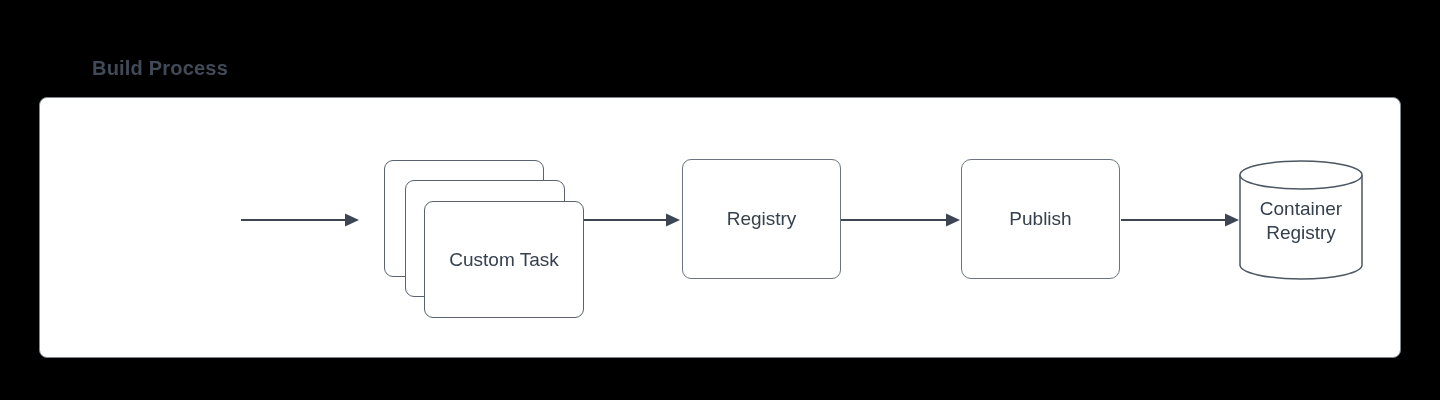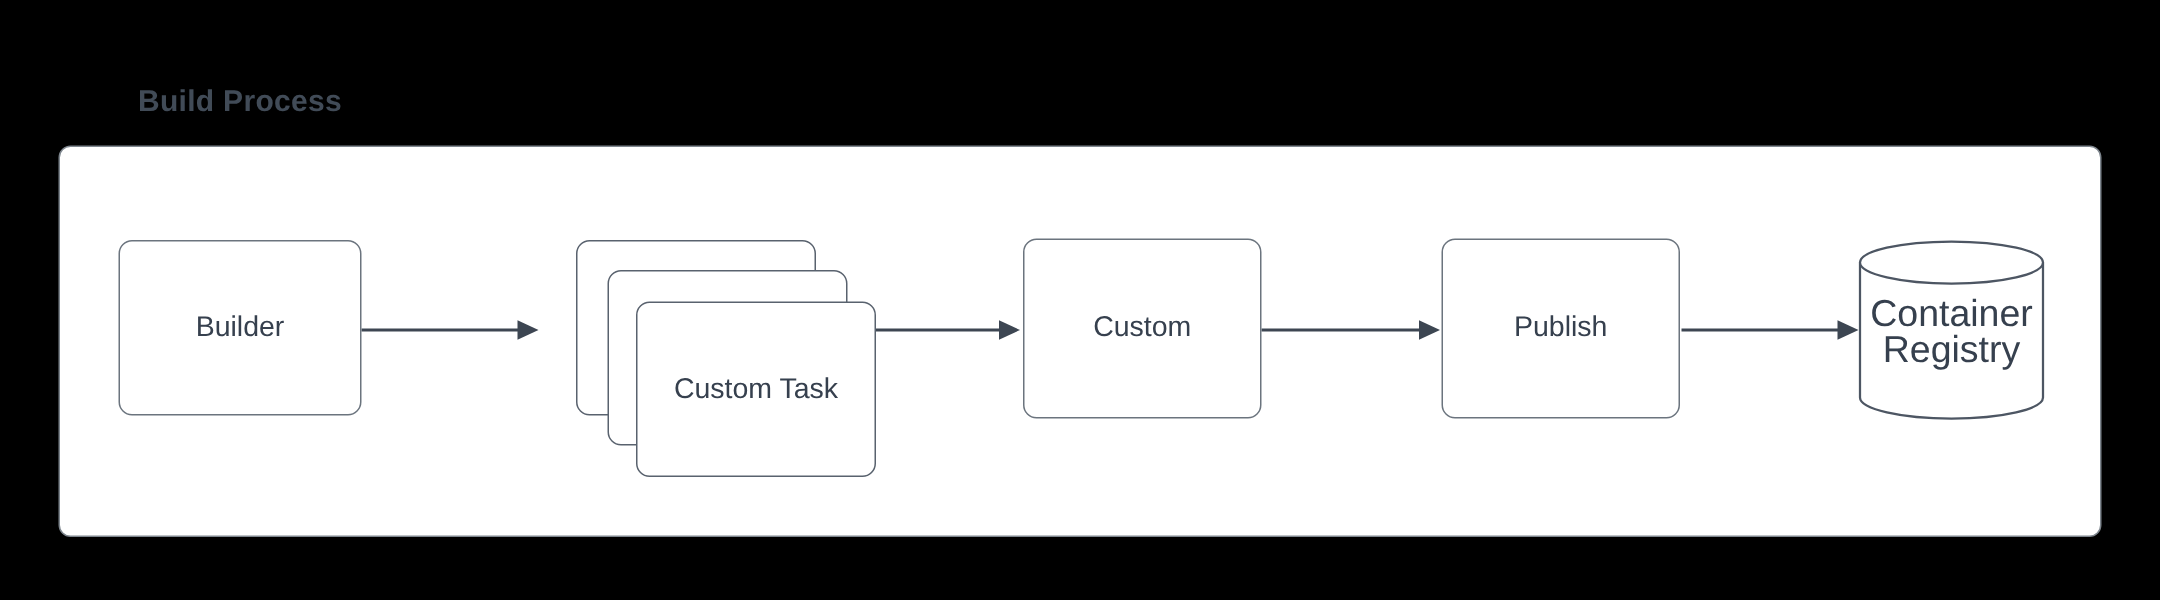--- a/index.html
+++ b/index.html
@@ -55,32 +55,32 @@
     text-align: center;
     font-size: 19px;
     color: #36404e;
   }
   .node-builder  { left: 39px;  top: 62px;  width: 162px; height: 117px; }
   .card          { width: 160px; height: 117px; border-color: #59626e; margin-left: 24px; }
   .card-back     { left: 320px; top: 62px;  z-index: 1; }
   .card-middle   { left: 341px; top: 82px;  z-index: 2; }
   .card-front    { left: 360px; top: 103px; z-index: 3; }
   .node-package  { left: 642px; top: 61px;  width: 159px; height: 120px; }
-  .node-publish  { left: 921px; top: 61px;  width: 159px; height: 120px; }
+  .node-publish  { left: 921px; top: 61px;  width: 159px; height: 120px; border-radius: 10px; }
   .cylinder-label {
     position: absolute;
     left: 1200px;
     top: 70px;
     width: 122px;
     height: 105px;
     display: flex;
     align-items: center;
     justify-content: center;
     text-align: center;
-    font-size: 25px;
+    font-size: 19px;
     line-height: 24px;
     color: #36404e;
   }
   .edge-line { stroke: #3d4652; stroke-width: 2; }
   .edge-head { fill: #3d4652; }
   .cyl { fill: #ffffff; stroke: #4d5663; stroke-width: 1.5; }
 </style>
 </head>
 <body>
 
@@ -106,36 +106,33 @@
       <g>
         <line class="edge-line" x1="1081" y1="122" x2="1186" y2="122"></line>
         <polygon class="edge-head" points="1199,122 1185,115.5 1185,128.5"></polygon>
       </g>
       <g>
         <path class="cyl" d="M 1200 77 L 1200 167 A 61 14 0 0 0 1322 167 L 1322 77"></path>
         <ellipse class="cyl" cx="1261" cy="77" rx="61" ry="14"></ellipse>
       </g>
     </svg>
 
-    <div class="node node-builder">
-      <span>Builder</span>
-    </div>
 
     <div class="node card card-back">
       <span>Custom Task</span>
     </div>
     <div class="node card card-middle">
       <span>Custom Task</span>
     </div>
     <div class="node card card-front">
       <span>Custom Task</span>
     </div>
 
     <div class="node node-package">
-      <span>Custom</span>
+      <span>Registry</span>
     </div>
 
     <div class="node node-publish">
       <span>Publish</span>
     </div>
 
     <div class="cylinder-label">
       <span>Container Registry</span>
     </div>
 

